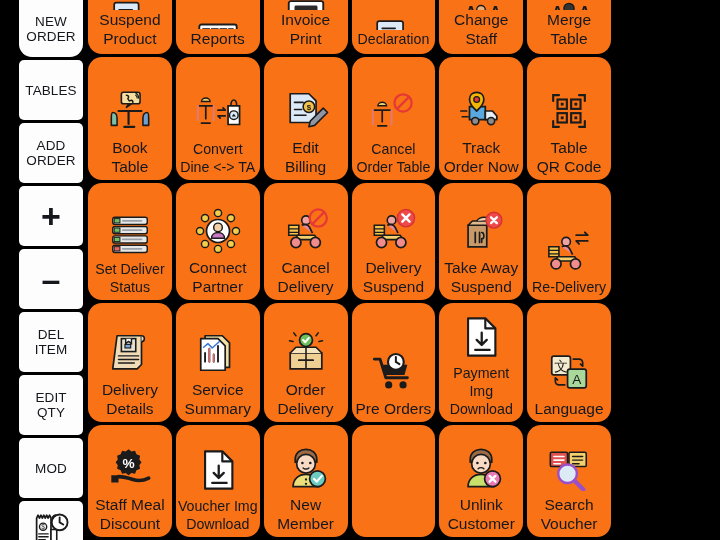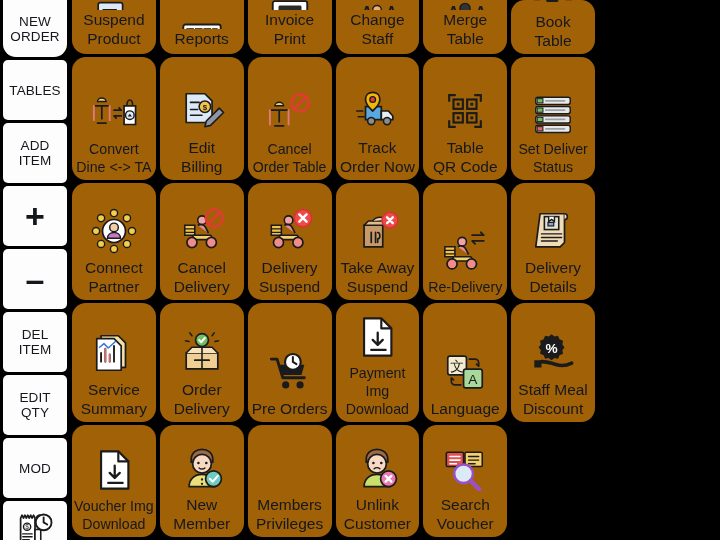--- a/index.html
+++ b/index.html
@@ -2,21 +2,21 @@
 <html><head>
 <meta charset="utf-8">
 <title>POS Function Grid</title>
 <style>
   html,body{margin:0;padding:0;}
   body{
     width:720px;height:540px;overflow:hidden;
     background:#000;
     font-family:"Liberation Sans","DejaVu Sans",sans-serif;
   }
-  #app{position:relative;width:597px;height:540px;display:flex;}
+  #app{position:relative;width:597px;height:540px;display:flex;margin-left:16px;}
 
   
   #sidebar{
     width:70px;flex:0 0 70px;height:540px;
     display:flex;flex-direction:column;
     padding-top:0;box-sizing:border-box;
   }
   .side-btn{
     position:relative;
     flex:0 0 60px;height:60px;
@@ -41,21 +41,21 @@
   #grid{
     flex:1 1 auto;height:540px;
     display:grid;
     grid-template-columns:repeat(6,1fr);
     grid-template-rows:57px 126px 120px 122px 115px;
     gap:0;
   }
   .tile{
     position:relative;
     margin:0 2px 3px 2px;
-    background:#a16207;
+    background:#f97316;
     border-radius:14px;
     display:flex;flex-direction:column;
     align-items:center;justify-content:flex-end;
     box-sizing:border-box;
     overflow:hidden;
     padding-bottom:4px;
   }
   .tile.row-top{border-radius:0 0 14px 14px;justify-content:flex-end;padding-bottom:6px;}
   .tile .ic{
     flex:0 0 auto;
@@ -85,21 +85,21 @@
   <div id="sidebar">
       <div class="side-btn first">
         <span class="lbl">NEW
 ORDER</span>
       </div>
       <div class="side-btn">
         <span class="lbl">TABLES</span>
       </div>
       <div class="side-btn">
         <span class="lbl">ADD
-ITEM</span>
+ORDER</span>
       </div>
       <div class="side-btn big">
         <span class="lbl">+</span>
       </div>
       <div class="side-btn big">
         <span class="lbl">–</span>
       </div>
       <div class="side-btn">
         <span class="lbl">DEL
 ITEM</span>
@@ -155,20 +155,31 @@
       <div class="tile row-top">
         <div class="ic">
           <svg width="46" height="46" viewBox="0 0 64 64">
     <rect x="8" y="10" width="48" height="30" rx="3" fill="#fff" stroke="#1b1b1b" stroke-width="2.6"></rect>
     <rect x="16" y="16" width="32" height="18" rx="2" fill="#2b2b2b"></rect>
     <rect x="14" y="42" width="36" height="14" rx="2" fill="#fff" stroke="#1b1b1b" stroke-width="2.4"></rect>
           </svg>
         </div>
         <span class="cap">Invoice
 Print</span>
+      </div>
+      <div class="tile row-top">
+        <div class="ic">
+          <svg width="46" height="46" viewBox="0 0 64 64">
+    <rect x="10" y="10" width="36" height="44" rx="3" fill="#dce9f7" stroke="#1b1b1b" stroke-width="2.4"></rect>
+    <path d="M17 20h18M17 28h18M17 36h12" stroke="#1b1b1b" stroke-width="2.2" stroke-linecap="round"></path>
+    <circle cx="45" cy="42" r="11" fill="#fff" stroke="#1b1b1b" stroke-width="2.4"></circle>
+    <path d="M40 42l4 4 7-8" stroke="#2fa84f" stroke-width="3" fill="none" stroke-linecap="round" stroke-linejoin="round"></path>
+          </svg>
+        </div>
+        <span class="cap sm">Declaration</span>
       </div>
       <div class="tile row-top">
         <div class="ic">
           <svg width="46" height="46" viewBox="0 0 64 64">
     <text x="10" y="34" font-size="22" fill="#1b1b1b" font-family="sans-serif" font-weight="bold">A</text>
     <circle cx="32" cy="22" r="6" fill="#e8b07a" stroke="#1b1b1b" stroke-width="2"></circle>
     <path d="M24 40c0-6 4-9 8-9s8 3 8 9z" fill="#7aa7d9" stroke="#1b1b1b" stroke-width="2"></path>
     <text x="44" y="34" font-size="22" fill="#1b1b1b" font-family="sans-serif" font-weight="bold">A</text>
     <path d="M14 48h36" stroke="#1b1b1b" stroke-width="2.4" stroke-linecap="round"></path>
           </svg>
@@ -496,22 +507,20 @@
     <circle cx="32" cy="48" r="1.6" fill="#1b1b1b"></circle>
             <circle cx="32" cy="54" r="1.6" fill="#1b1b1b"></circle>
     <circle cx="48" cy="47" r="11" fill="#6ecbc0" stroke="#1b1b1b" stroke-width="2.4"></circle>
     <path d="M43 47l4 4 7-8" stroke="#fff" stroke-width="3" fill="none" stroke-linecap="round" stroke-linejoin="round"></path>
           </svg>
         </div>
         <span class="cap">New
 Member</span>
       </div>
       <div class="tile">
-        <span class="cap">Members
-Privileges</span>
       </div>
       <div class="tile">
         <div class="ic">
           <svg width="46" height="46" viewBox="0 0 64 64">
     <path d="M17 20c0-9 7-14 15-14s15 5 15 14v4H17z" fill="#9b6a47" stroke="#1b1b1b" stroke-width="2.4" stroke-linejoin="round"></path>
     <circle cx="32" cy="26" r="13" fill="#f7d9c4" stroke="#1b1b1b" stroke-width="2.4"></circle>
     <circle cx="27" cy="25" r="1.8" fill="#1b1b1b"></circle>
             <circle cx="38" cy="25" r="1.8" fill="#1b1b1b"></circle>
     <path d="M28 33c2-2 6-2 8 0" stroke="#1b1b1b" stroke-width="2" fill="none" stroke-linecap="round"></path>
     <path d="M14 58c0-11 8-17 18-17s18 6 18 17z" fill="#c9e06a" stroke="#1b1b1b" stroke-width="2.4" stroke-linejoin="round"></path>

